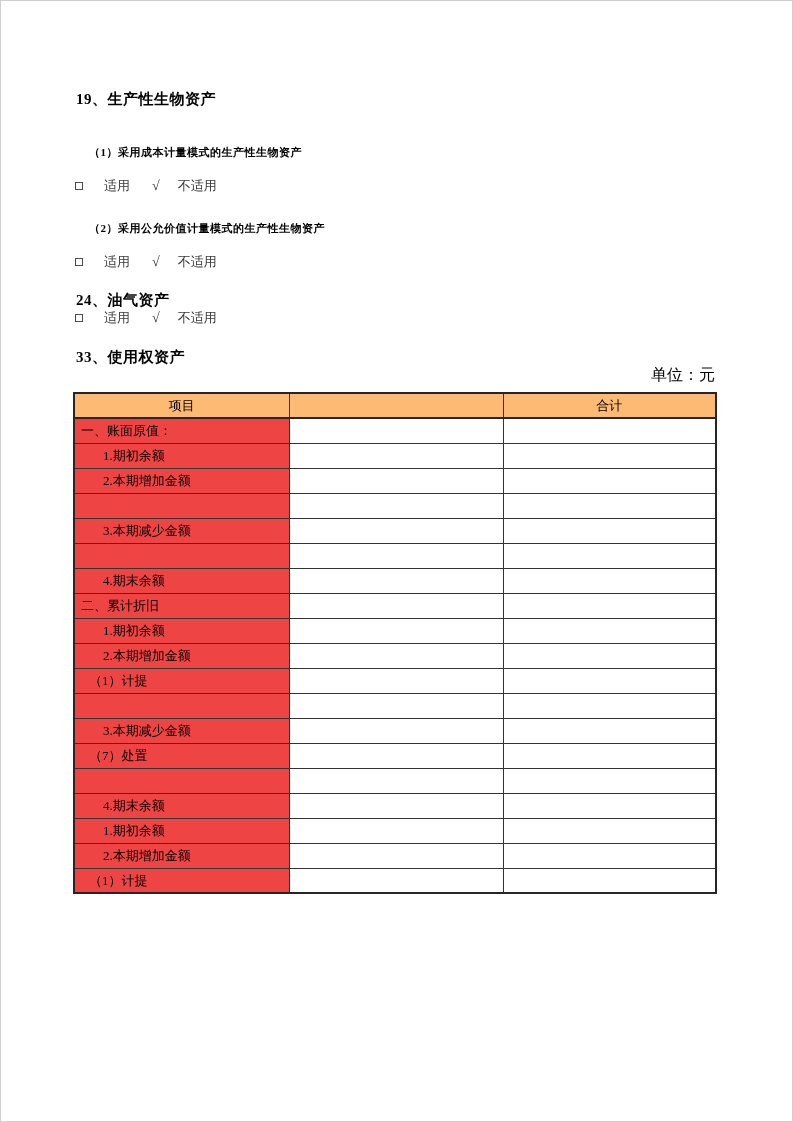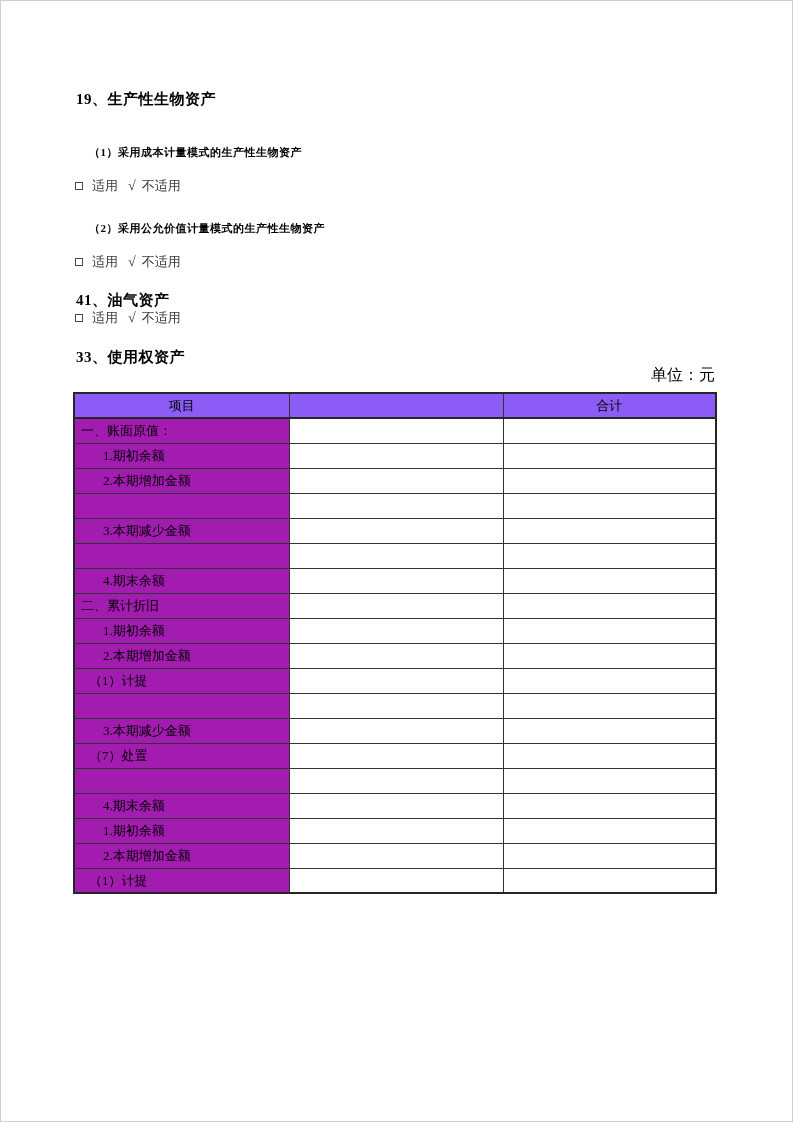--- a/index.html
+++ b/index.html
@@ -33,21 +33,21 @@
   .h-sub {
     font-size: 11px;
     font-weight: bold;
     margin: 16px;
     line-height: 20px;
     letter-spacing: 0.5px;
   }
   .mt-33 { margin-top: 33px; }
   .mt-26 { margin-top: 26px; }
   .mt-24 { margin-top: 24px; }
-  .mt-22 { margin-top: 22px; }
+  .mt-22 { margin-top: 22px; gap: 12px; }
   .mt-21 { margin-top: 21px; }
   .mt-20 { margin-top: 20px; }
   .mt-9  { margin-top: 9px; }
   .applicability {
     font-size: 13px;
     color: #3a3a3a;
     line-height: 16px;
     margin: 0 0 0 2px;
     display: flex;
     align-items: center;
@@ -81,28 +81,28 @@
     height: 25px;
     padding: 0 6px;
     font-size: 13px;
     font-weight: normal;
     line-height: 15px;
     box-sizing: border-box;
     overflow: hidden;
     white-space: nowrap;
   }
   .rou-table thead th {
-    background: #8b5cf6;
+    background: #fdba74;
     text-align: center;
     border-bottom: 2px solid #262626;
   }
   .rou-table col.col1 { width: 215px; }
   .rou-table col.col2 { width: 214px; }
   .rou-table col.col3 { width: 213px; }
-  .rou-table td.c1 { background: #a21caf; text-align: left; }
+  .rou-table td.c1 { background: #ef4444; text-align: left; }
   .rou-table td.c2, .rou-table td.c3 { background: #ffffff; }
   .rou-table td.c1.section { padding-left: 6px; }
   .rou-table td.c1.item    { padding-left: 28px; margin-left: 17px; }
   .rou-table td.c1.subitem { padding-left: 14px; }
   .rou-table td.c1.blank   { padding-left: 6px; }
 </style>
 </head>
 <body>
 
 <div class="content">
@@ -120,21 +120,21 @@
 
   <h4 class="h-sub mt-24">（2）采用公允价值计量模式的生产性生物资产</h4>
 
   <div class="applicability mt-22">
     <span class="checkbox-square"></span>
     <span>适用</span>
     <span class="check-mark">√</span>
     <span>不适用</span>
   </div>
 
-  <h3 class="h-major mt-20">41、油气资产</h3>
+  <h3 class="h-major mt-20">24、油气资产</h3>
 
   <div class="applicability mt-22">
     <span class="checkbox-square"></span>
     <span>适用</span>
     <span class="check-mark">√</span>
     <span>不适用</span>
   </div>
 
   <h3 class="h-major mt-21">33、使用权资产</h3>
 

